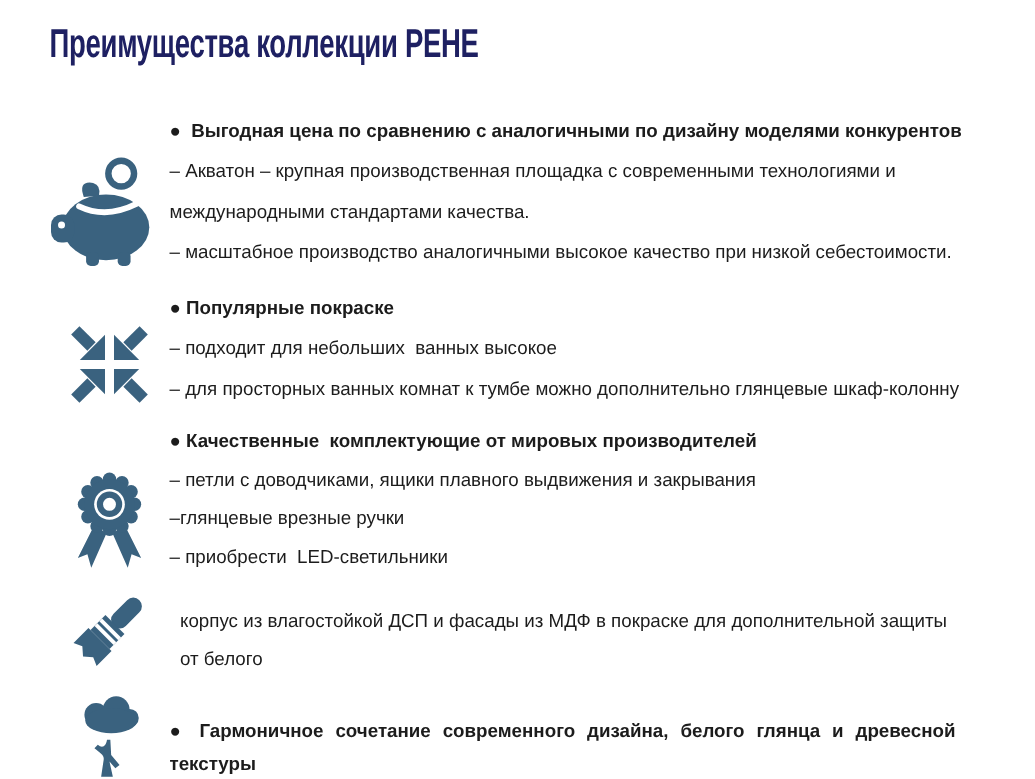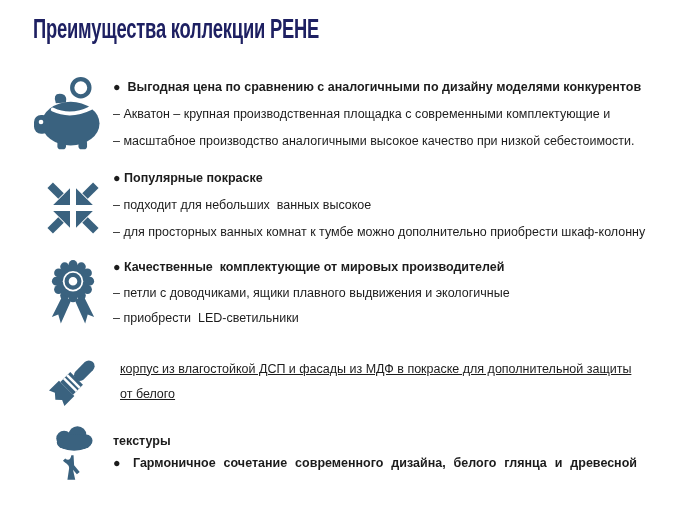--- a/index.html
+++ b/index.html
@@ -8,29 +8,29 @@
     font-family:"Liberation Sans",sans-serif;color:#1c1c1c;
   }
   .slide{box-sizing:border-box;width:690px;height:485px;padding:14px 40px 0 33px;background:#ffffff;}
   .title{
     margin:0 0 30px 0;line-height:30px;font-size:27px;font-weight:bold;color:#1e2062;
     display:inline-block;transform:scaleX(0.68);transform-origin:left center;
     white-space:nowrap;letter-spacing:-0.3px;
   }
   .title-row{height:30px;margin-bottom:30px;}
   .title-row .title{margin:0;}
-  .section{display:flex;align-items:center;}
+  .section{display:flex;align-items:flex-end;}
   .icon-col{flex:0 0 80px;width:80px;display:flex;justify-content:center;}
   .text-col{flex:1;font-size:12.5px;}
   .line{white-space:pre;}
   .header{font-weight:bold;}
-  .indent{padding-left:7px;text-decoration:underline;}
+  .indent{padding-left:7px;}
   .s1{margin-bottom:10px}.s1 .line{line-height:27px}
   .s2{margin-bottom:9px}.s2 .line{line-height:27px}.s2 .icon-col{padding-top:5px}
-  .s3{margin-bottom:18px}.s3 .line{line-height:25.5px}.s3 .icon-col{padding-top:2px}
+  .s3{margin-bottom:4px}.s3 .line{line-height:25.5px}.s3 .icon-col{padding-top:2px}
   .s4{margin-bottom:8px}.s4 .line{line-height:25px}.s4 .icon-col{padding-top:0}
   .s5 .line{line-height:22px}.s5 .icon-col{padding-top:2px}
   .s5 .justify{white-space:normal;text-align:justify;text-align-last:justify;width:524px;}
   svg{display:block;}
 </style>
 </head>
 <body>
 
 <div class="slide">
 
@@ -46,21 +46,22 @@
         <ellipse cx="47" cy="61" rx="37" ry="28" fill="#3a627f"></ellipse>
         <rect x="0" y="50" width="20" height="24" rx="9" fill="#3a627f"></rect>
         <rect x="30" y="82" width="11" height="12" rx="4" fill="#3a627f"></rect>
         <rect x="57" y="82" width="11" height="12" rx="4" fill="#3a627f"></rect>
         <circle cx="9" cy="59" r="3" fill="#fff"></circle>
         <path d="M24 43 Q47 54 73 41" stroke="#fff" stroke-width="5" fill="none" stroke-linecap="round"></path>
       </svg>
     </div>
     <div class="text-col">
       <div class="line header">●  Выгодная цена по сравнению с аналогичными по дизайну моделями конкурентов</div>
-      <div class="line">– Акватон – крупная производственная площадка с современными комплектующие и</div>
+      <div class="line">– Акватон – крупная производственная площадка с современными технологиями и</div>
+      <div class="line">международными стандартами качества.</div>
       <div class="line">– масштабное производство аналогичными высокое качество при низкой себестоимости.</div>
     </div>
   </div>
 
   <div class="section s2">
     <div class="icon-col">
       <svg width="60" height="60" viewBox="0 0 100 100">
         <g fill="#3a627f" stroke="none">
           <g>
               <path d="M12 12 L30 30" stroke="#3a627f" stroke-width="13"></path>
@@ -77,21 +78,21 @@
           <g transform="rotate(270 50 50)">
               <path d="M12 12 L30 30" stroke="#3a627f" stroke-width="13"></path>
               <polygon points="45,45 45,17 17,45"></polygon>
             </g>
         </g>
       </svg>
     </div>
     <div class="text-col">
       <div class="line header">● Популярные покраске</div>
       <div class="line">– подходит для небольших  ванных высокое</div>
-      <div class="line">– для просторных ванных комнат к тумбе можно дополнительно приобрести шкаф-колонну</div>
+      <div class="line">– для просторных ванных комнат к тумбе можно дополнительно глянцевые шкаф-колонну</div>
     </div>
   </div>
 
   <div class="section s3">
     <div class="icon-col">
       <svg width="64" height="70" viewBox="0 0 100 108">
         <g fill="#3a627f">
           <path d="M34 56 L17 90 L27 86 L31 100 L47 64 Z"></path>
           <path d="M66 56 L83 90 L73 86 L69 100 L53 64 Z"></path>
           <circle cx="76" cy="34" r="7"></circle>
@@ -107,21 +108,22 @@
             <circle cx="63" cy="11.5" r="7"></circle>
             <circle cx="72.5" cy="21" r="7"></circle>
           <circle cx="50" cy="34" r="26"></circle>
         </g>
         <circle cx="50" cy="34" r="16" fill="#ffffff"></circle>
         <circle cx="50" cy="34" r="10" fill="#ffffff" stroke="#3a627f" stroke-width="6.5"></circle>
       </svg>
     </div>
     <div class="text-col">
       <div class="line header">● Качественные  комплектующие от мировых производителей</div>
-      <div class="line">– петли с доводчиками, ящики плавного выдвижения и экологичные</div>
+      <div class="line">– петли с доводчиками, ящики плавного выдвижения и закрывания</div>
+      <div class="line">–глянцевые врезные ручки</div>
       <div class="line">– приобрести  LED-светильники</div>
     </div>
   </div>
 
   <div class="section s4">
     <div class="icon-col">
       <svg width="64" height="64" viewBox="0 0 100 100">
         <g transform="rotate(-45 50 50)" fill="#3a627f">
           <rect x="56" y="41" width="38" height="18" rx="9"></rect>
           <rect x="36" y="36" width="22" height="28"></rect>
@@ -143,18 +145,18 @@
         <g fill="#3a627f">
           <circle cx="34" cy="26" r="14"></circle>
           <circle cx="58" cy="20" r="16"></circle>
           <circle cx="74" cy="30" r="11"></circle>
           <ellipse cx="52" cy="33" rx="31" ry="15"></ellipse>
           <path d="M47 56 C46 63 42 67 36 62 L32 66 C39 72 44 74 43 80 L40 100 L54 100 L50 82 L57 90 L62 86 L52 74 L51 56 Z"></path>
         </g>
       </svg>
     </div>
     <div class="text-col">
+      <div class="line header justify">● Гармоничное сочетание современного дизайна, белого глянца и древесной</div>
       <div class="line header">текстуры</div>
-      <div class="line header justify">● Гармоничное сочетание современного дизайна, белого глянца и древесной</div>
     </div>
   </div>
 
 </div>
 
 </body></html>

